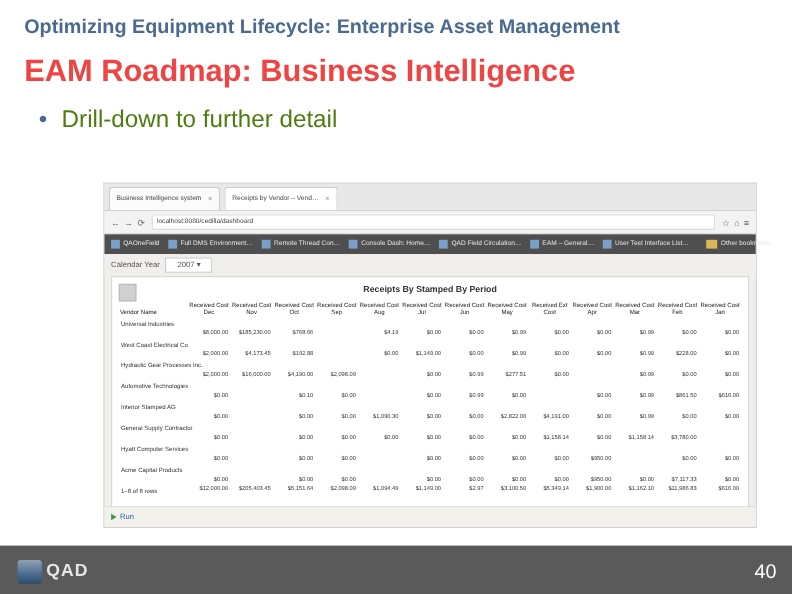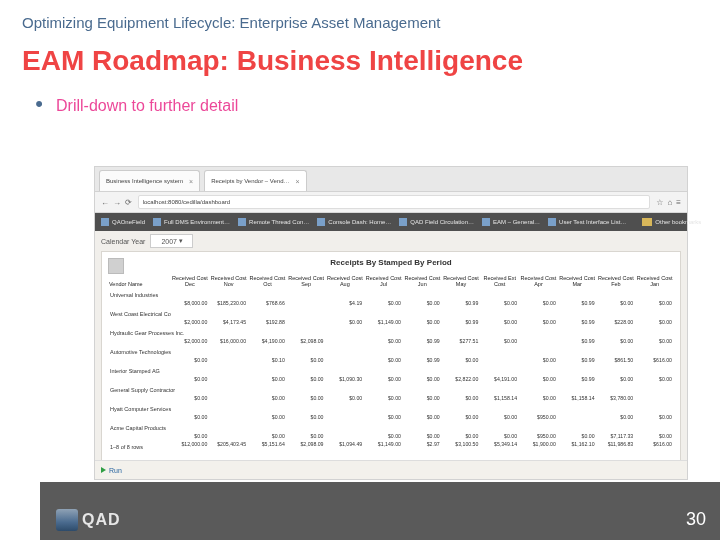--- a/index.html
+++ b/index.html
@@ -13,43 +13,43 @@
   }
   .slide {
     position: relative;
     width: 720px;
     height: 540px;
     box-sizing: border-box;
     padding: 14px 22px 0 22px;
   }
   .small-title {
     color: #4a6b8f;
-    font-size: 15px;
-    font-weight: 400;
+    font-size: 18px;
+    font-weight: 700;
   }
   .big-title {
     color: #ef4444;
     font-size: 28px;
     font-weight: 700;
     margin-top: 14px;
   }
   .bullet-row {
     display: flex;
     align-items: baseline;
     margin-top: 14px;
   }
   .bullet-dot {
     color: #4a6b8f;
     font-size: 22px;
     width: 34px;
     text-align: center;
   }
   .bullet-text {
-    font-size: 16px;
-    color: #ec4899;
+    font-size: 22px;
+    color: #4d7c0f;
   }
 
   .shot {
     position: absolute;
     left: 94px;
     top: 166px;
     width: 594px;
     height: 314px;
     border: 1px solid #d2d2d2;
     background: #f1efeb;
@@ -245,23 +245,22 @@
   .tri {
     width: 0; height: 0;
     border-top: 3px solid transparent;
     border-bottom: 3px solid transparent;
     border-left: 5px solid #2f9e44;
   }
 
   .footer {
     position: absolute;
     left: 0; right: 0; bottom: 0;
-    height: 58px;
+    height: 44px;
     background: #5a5a5a;
-    margin-left: 40px;
   }
   .footer-left {
     position: absolute;
     left: 16px;
     bottom: 9px;
     display: flex;
     align-items: center;
     gap: 4px;
   }
   .qad-logo {
@@ -617,15 +616,15 @@
         <span>Run</span>
       </span>
     </div>
   </div>
 
   <div class="footer">
     <div class="footer-left">
       <div class="qad-logo"></div>
       <div class="qad-text">QAD</div>
     </div>
-    <div class="page-num">30</div>
+    <div class="page-num">40</div>
   </div>
 </div>
 
 </body></html>

